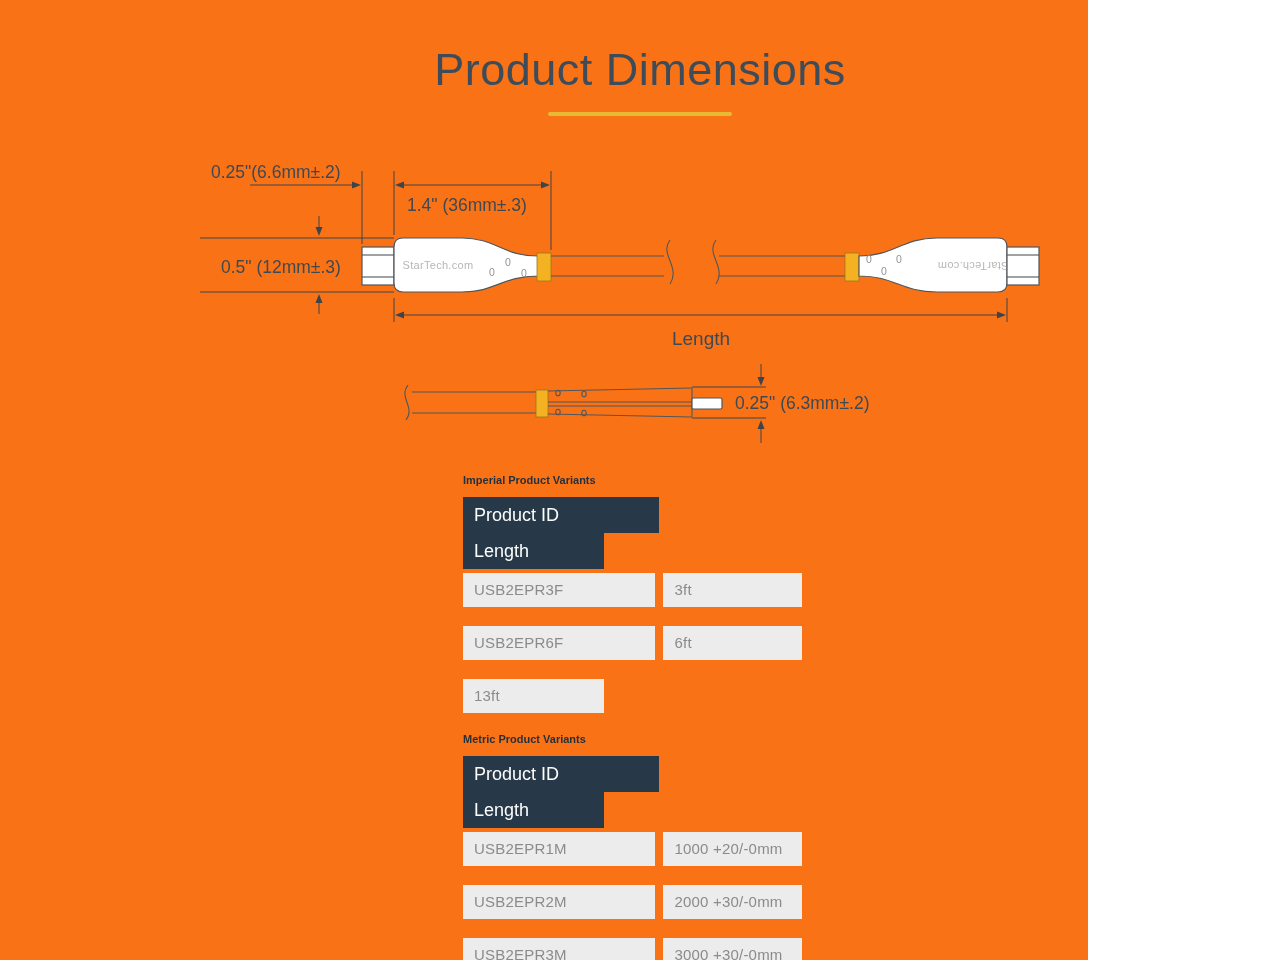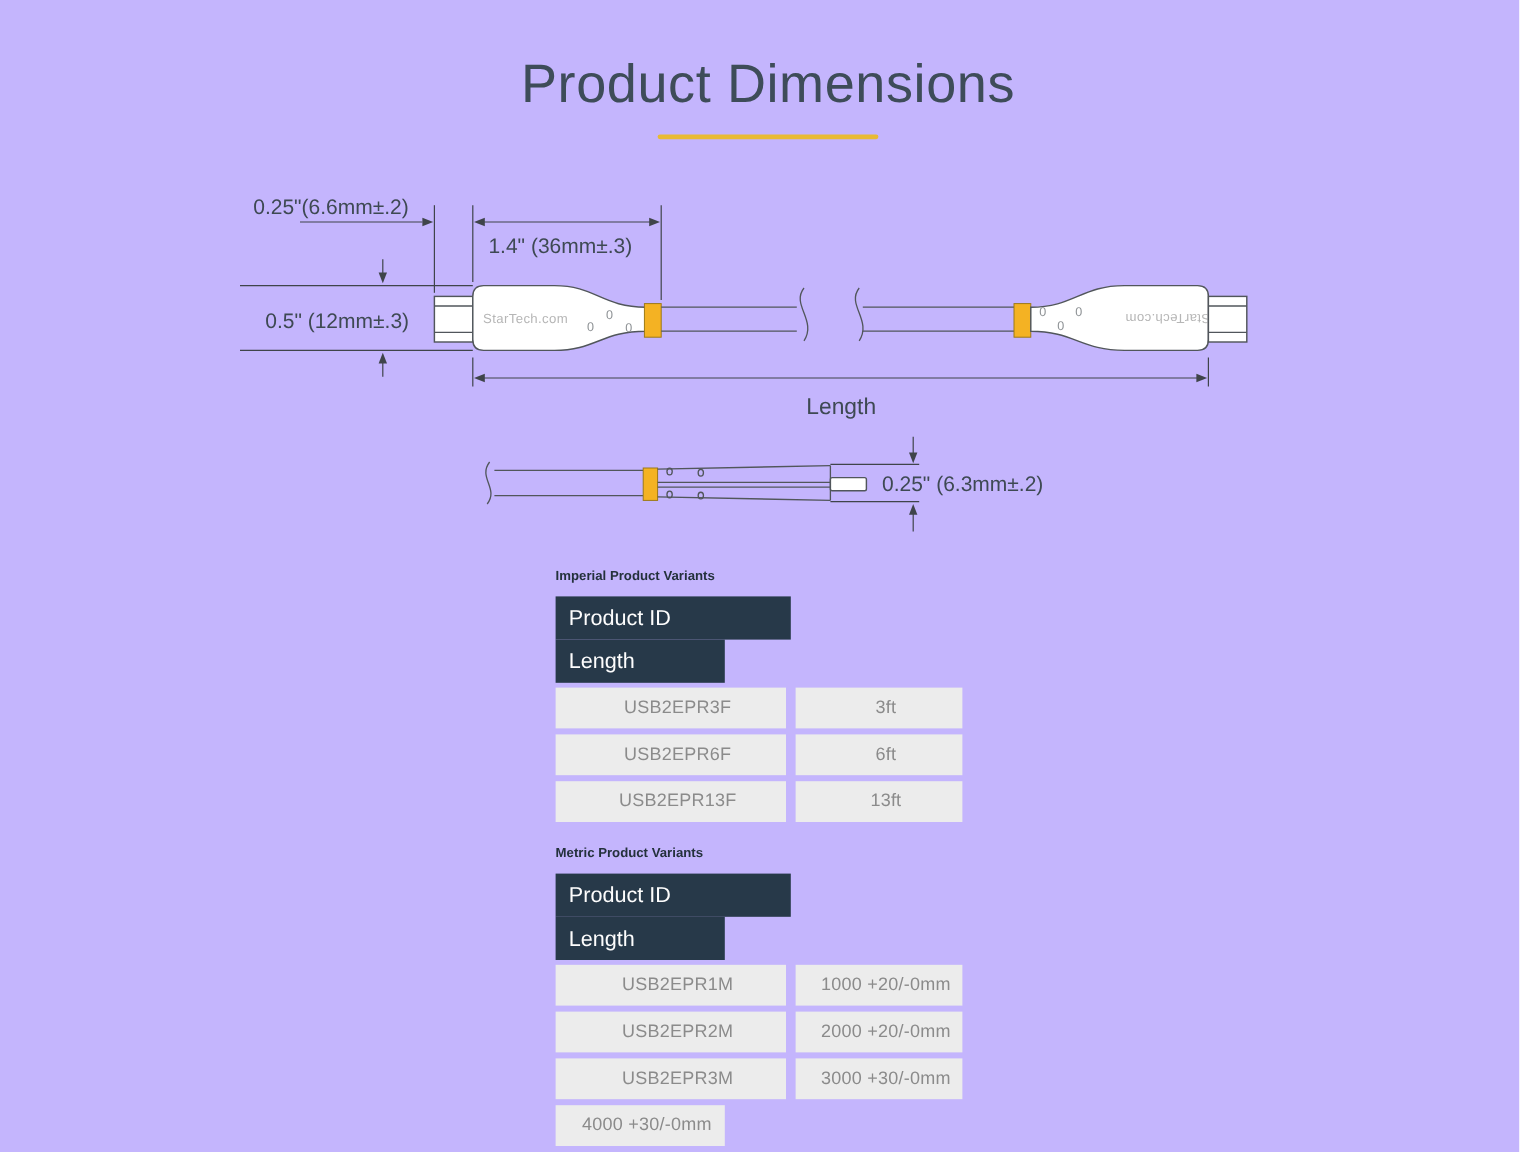--- a/index.html
+++ b/index.html
@@ -1,17 +1,17 @@
 <!DOCTYPE html>
 <html><head>
 <meta charset="utf-8">
 <style>
   html,body{margin:0;padding:0;background:#ffffff;width:1280px;height:960px;
     font-family:"Liberation Sans",sans-serif;-webkit-font-smoothing:antialiased;}
-  .page{position:relative;width:1266px;height:960px;background:#c4b5fd;overflow:hidden;}
+  .page{position:relative;width:1088px;height:960px;background:#f97316;overflow:hidden;}
 
   
   .page-title{position:absolute;left:0;top:44px;width:1280px;text-align:center;
     font-size:45px;font-weight:300;letter-spacing:.5px;color:#3E4C59;margin:0;}
   .title-underline{position:absolute;left:548px;top:112px;width:184px;height:4px;
     border-radius:2px;background:#E8BA34;}
 
   
   .diagram{position:absolute;left:0;top:140px;width:1280px;height:330px;}
   .dim-text{font-size:17.5px;fill:#3E4953;}
@@ -25,22 +25,22 @@
   .band{fill:#F4B223;stroke:#9A7714;stroke-width:.8;}
 
   
   .tables{position:absolute;left:463px;top:471px;width:339px;}
   .tbl-title{margin:0 0 8px 0;font-size:11px;font-weight:700;color:#24313C;line-height:18px;}
   .tbl-title.metric{margin-top:17px;}
   .spec-table{width:339px;}
   .t-header{display:flex;column-gap:2px;margin-bottom:4px;flex-direction:column;}
   .t-header .cell{background:#273949;color:#FDFDFD;font-size:18px;font-weight:500;
     height:36px;line-height:36px;padding-left:11px;box-sizing:border-box;}
-  .t-row{display:flex;column-gap:8px;text-align:center;}
-  .t-row + .t-row{margin-top:5px;}
+  .t-row{display:flex;column-gap:8px;}
+  .t-row + .t-row{margin-top:19px;}
   .t-row .cell{background:#ECECEC;color:#8B8B8B;font-size:15px;letter-spacing:.2px;
     height:34px;line-height:34px;padding-left:11px;box-sizing:border-box;}
   .cell.c1{width:196px;}
   .cell.c2{width:141px;}
 </style>
 </head>
 <body>
 
 <div class="page">
 
@@ -151,38 +151,37 @@
       </div>
       <div class="t-row">
         <div class="cell c1">USB2EPR3F</div>
         <div class="cell c2">3ft</div>
       </div>
       <div class="t-row">
         <div class="cell c1">USB2EPR6F</div>
         <div class="cell c2">6ft</div>
       </div>
       <div class="t-row">
-        <div class="cell c1">USB2EPR13F</div>
         <div class="cell c2">13ft</div>
       </div>
     </div>
 
     <h2 class="tbl-title metric">Metric Product Variants</h2>
     <div class="spec-table">
       <div class="t-header">
         <div class="cell c1">Product ID</div>
         <div class="cell c2">Length</div>
       </div>
       <div class="t-row">
         <div class="cell c1">USB2EPR1M</div>
         <div class="cell c2">1000 +20/-0mm</div>
       </div>
       <div class="t-row">
         <div class="cell c1">USB2EPR2M</div>
-        <div class="cell c2">2000 +20/-0mm</div>
+        <div class="cell c2">2000 +30/-0mm</div>
       </div>
       <div class="t-row">
         <div class="cell c1">USB2EPR3M</div>
         <div class="cell c2">3000 +30/-0mm</div>
       </div>
       <div class="t-row">
         <div class="cell c2">4000 +30/-0mm</div>
       </div>
     </div>
 

